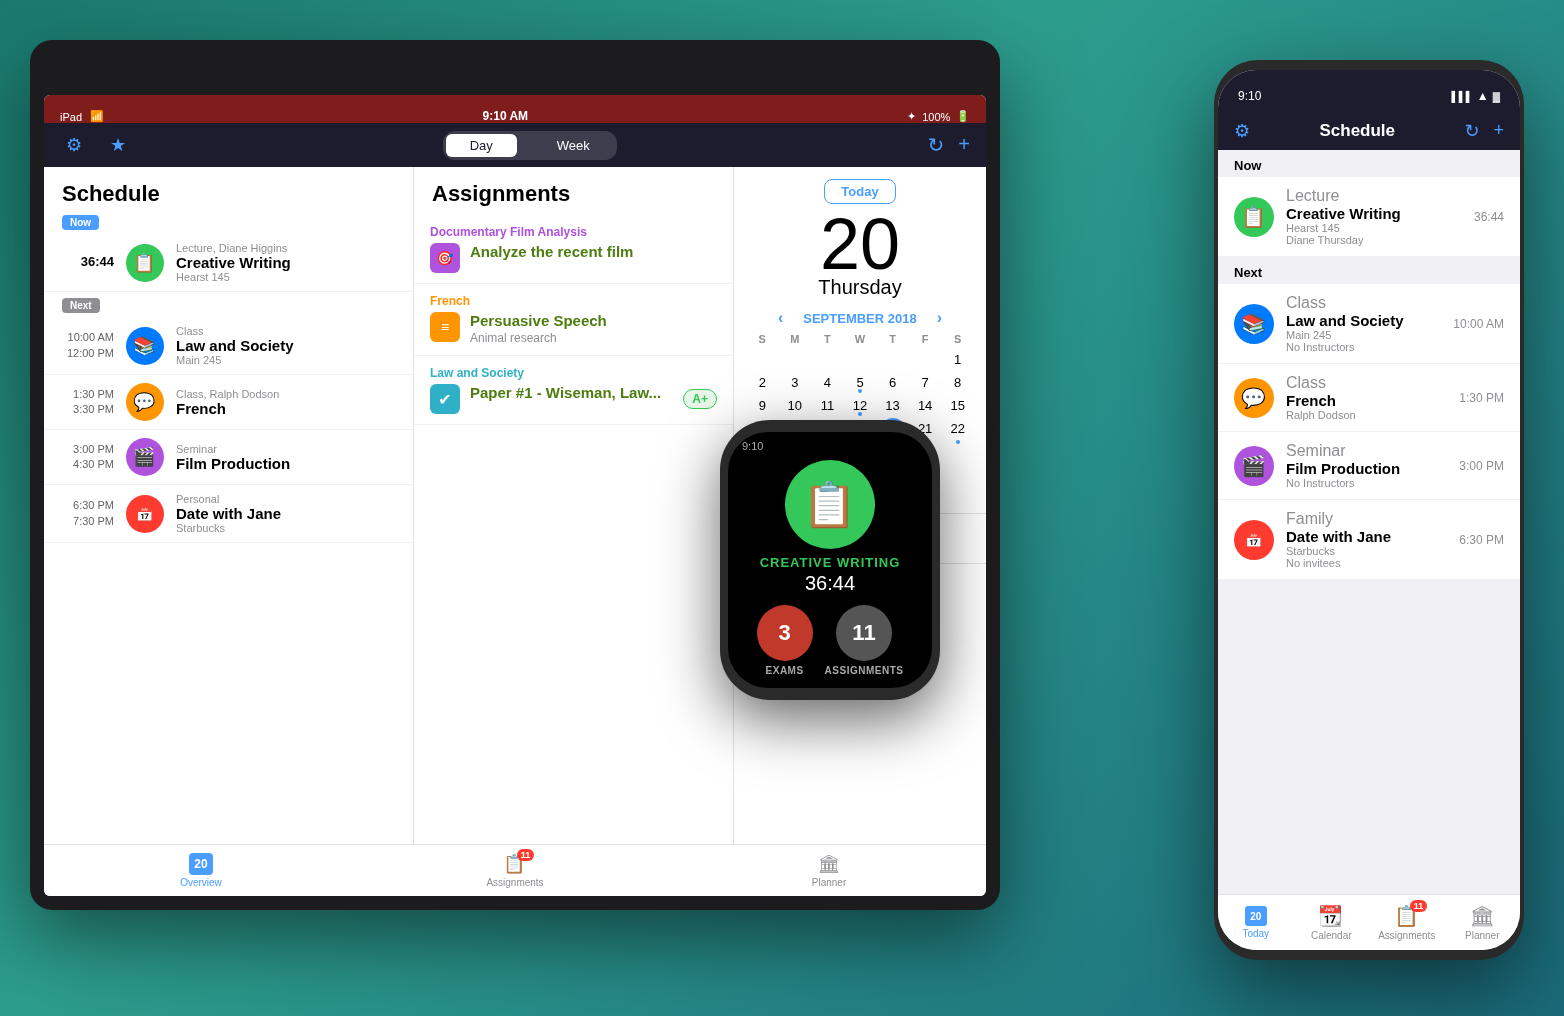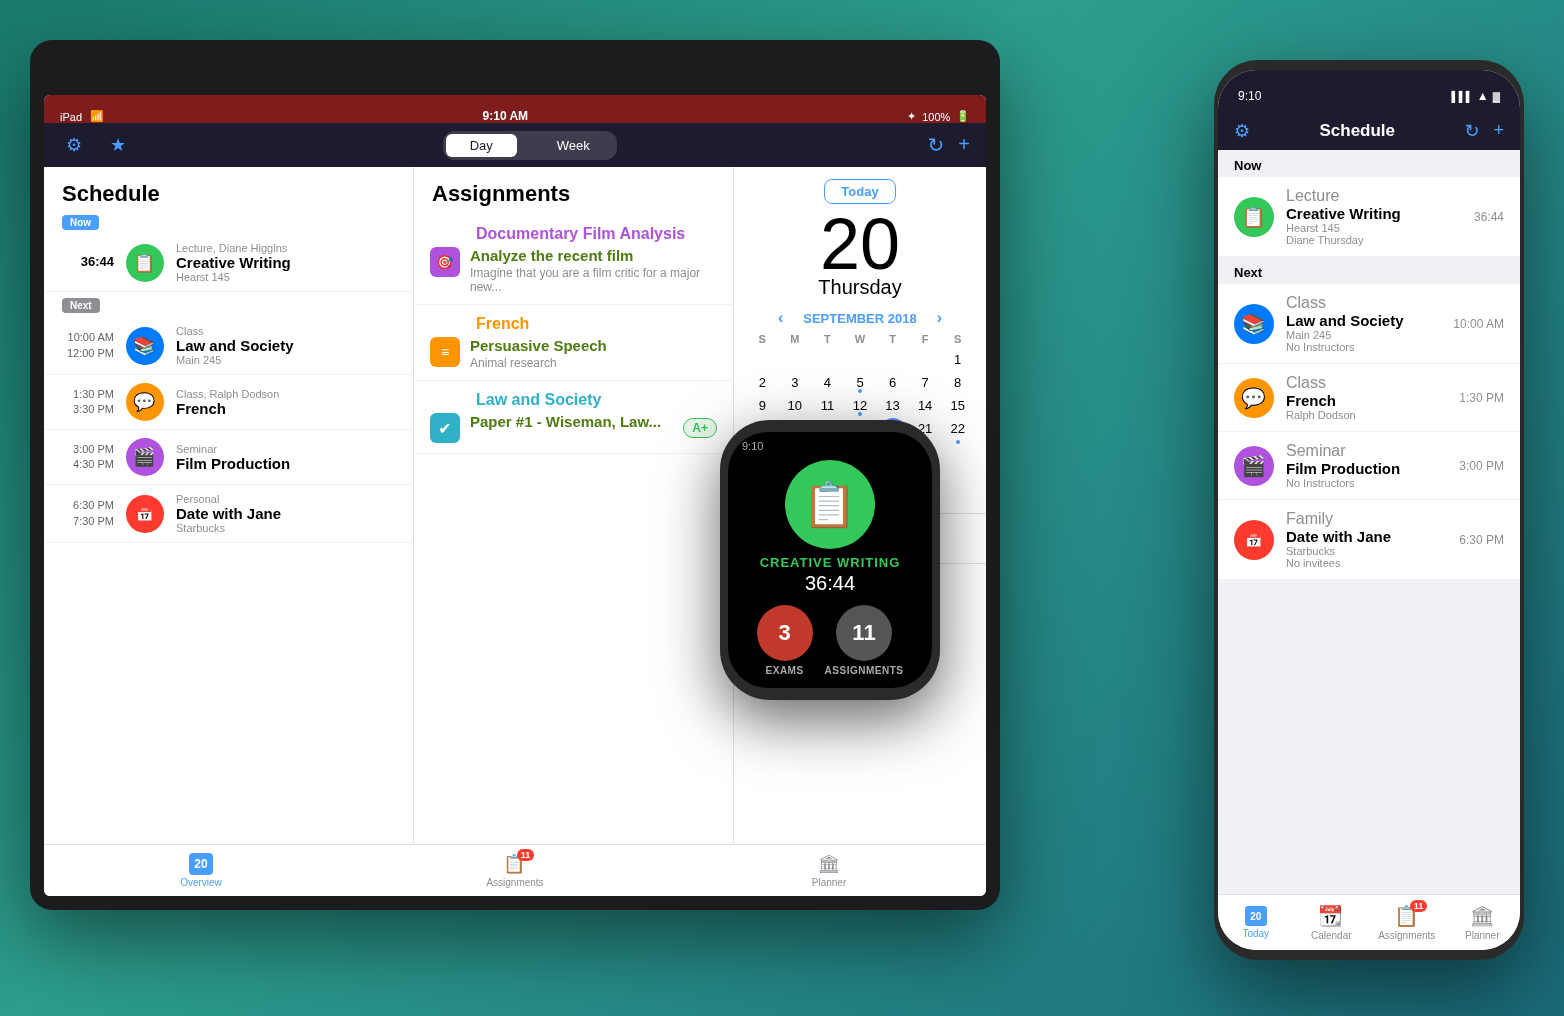--- a/index.html
+++ b/index.html
@@ -167,24 +167,23 @@
       width: 320px;
       background: white;
       border-right: 1px solid #e0e0e5;
       overflow-y: auto;
     }
     .assign-item {
       padding: 10px 16px;
       border-bottom: 1px solid #f0f0f5;
     }
     .assign-course {
-      font-size: 16px;
+      font-size: 12px;
       font-weight: 600;
       margin-bottom: 4px;
-      margin-left: 46px;
     }
     .course-purple { color: #af52de; }
     .course-orange { color: #ff9500; }
     .course-teal { color: #30b0c7; }
     .course-pink { color: #ff2d55; }
     .assign-row {
       display: flex;
       align-items: flex-start;
       gap: 10px;
     }
@@ -658,21 +657,20 @@
 
       <div class="assignments-panel">
         <div class="panel-title">Assignments</div>
 
         <div class="assign-item">
           <div class="assign-course course-purple">Documentary Film Analysis</div>
           <div class="assign-row">
             <div class="assign-icon-box assign-icon-purple">🎯</div>
             <div class="assign-text">
               <div class="title">Analyze the recent film</div>
-              <div class="desc">Imagine that you are a film critic for a major new...</div>
             </div>
           </div>
         </div>
 
         <div class="assign-item">
           <div class="assign-course course-orange">French</div>
           <div class="assign-row">
             <div class="assign-icon-box assign-icon-orange">≡</div>
             <div class="assign-text">
               <div class="title">Persuasive Speech</div>

